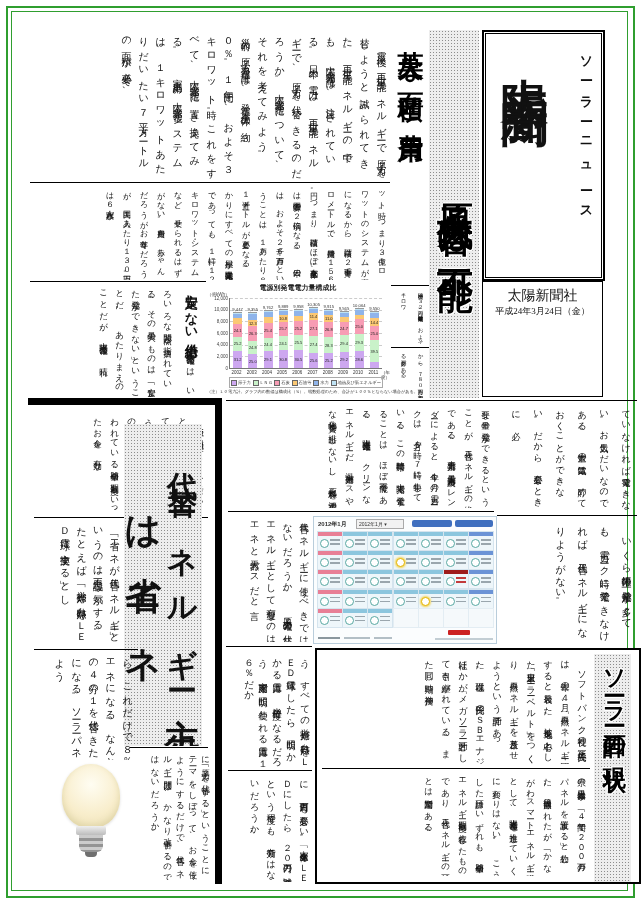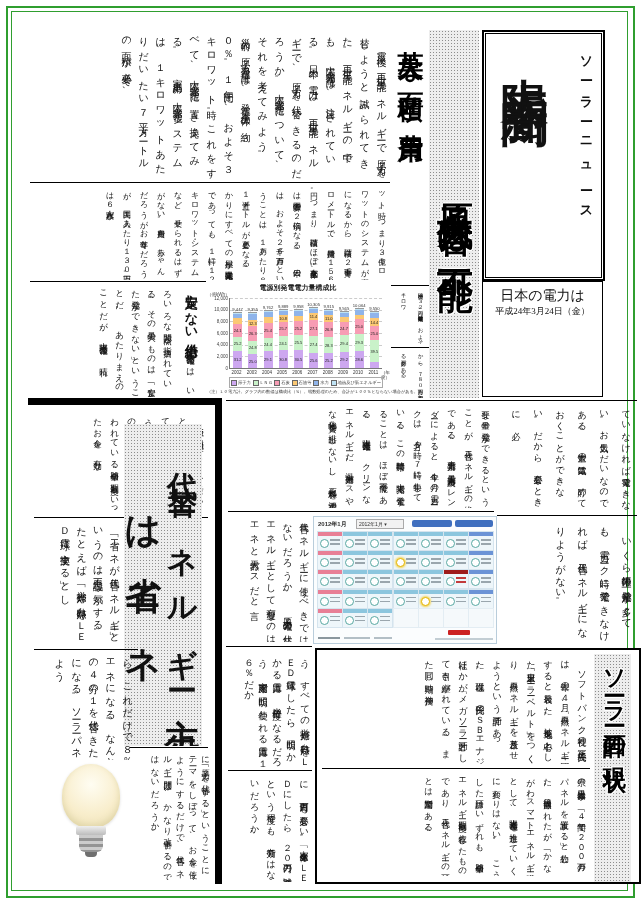--- a/index.html
+++ b/index.html
@@ -114,21 +114,21 @@
 
 <div id="page">
   <div class="frame" id="frame-outer"></div>
   <div class="frame" id="frame-inner"></div>
 
   <div class="abs" id="title-box">
     <div class="abs vt gothic" id="series-label">ソーラーニュース</div>
     <div class="abs vt gothic" id="paper-title">太陽新聞</div>
   </div>
   <div class="abs" id="masthead-box">
-    <div class="abs" id="publisher">日本の電力は</div>
+    <div class="abs" id="publisher">太陽新聞社</div>
     <div class="abs" id="issue-date">平成24年3月24日（金）</div>
 
   </div>
 
   <div class="abs vt gothic halftone outline-w" id="main-headline">原子力代替は不可能</div>
   <div class="abs vt gothic" id="sub-headline">莫大な面積と費用</div>
   <div class="rule" style="left:391px;top:285px;width:38px;height:1px;"></div>
   <div class="abs vt" id="mini-col-upper">費用は３２万円。年間発電量は、およそ千キロワ</div>
   <div class="rule" style="left:391px;top:347px;width:38px;height:1px;"></div>
   <div class="abs vt" id="mini-col-lower">から、７８０万円を負担する必要がある。</div>

